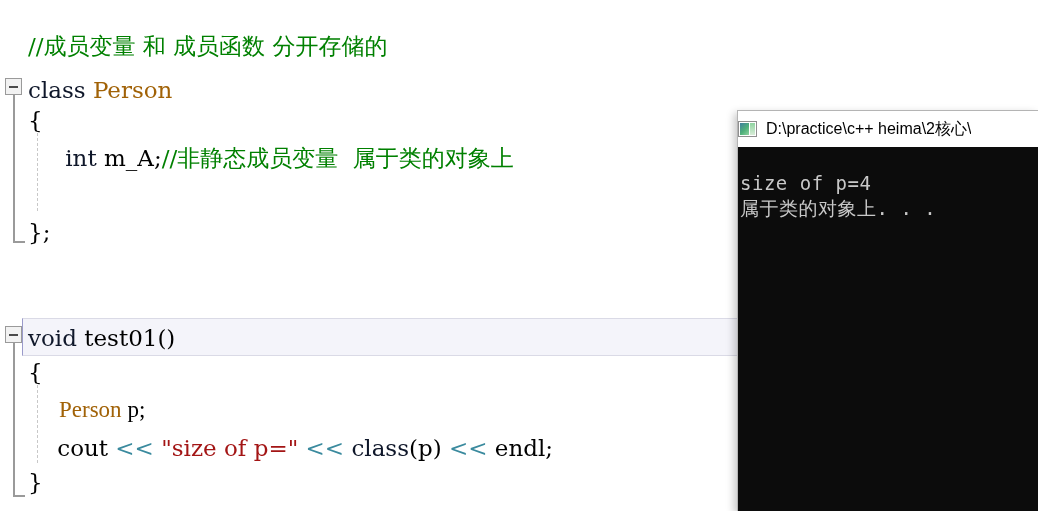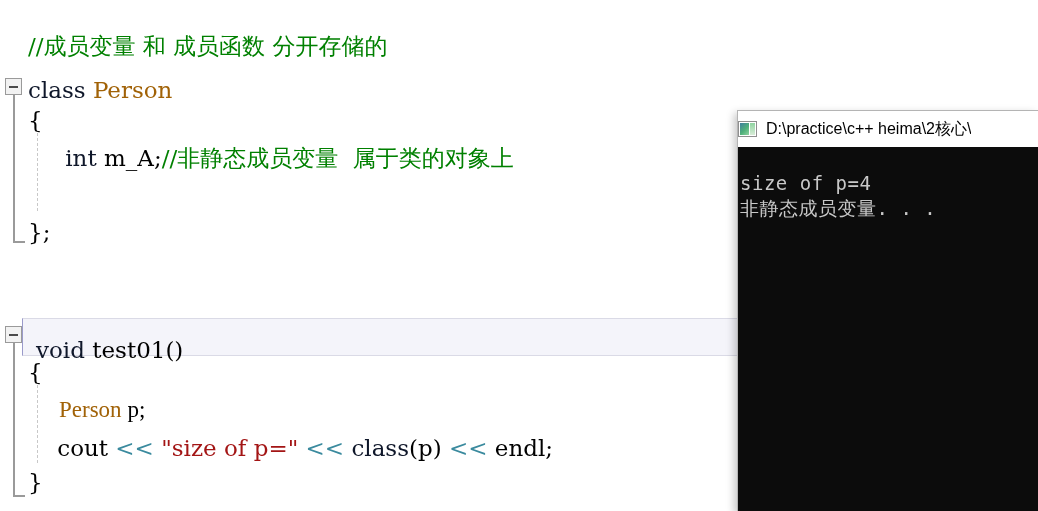--- a/index.html
+++ b/index.html
@@ -200,32 +200,32 @@
         <div class="indent-guide" style="left: 37px; top: 133px; height: 78px;"></div>
         <div class="indent-guide" style="left: 37px; top: 385px; height: 78px;"></div>
       </div>
 
     <div id="code-layer">
         <div class="code-line" style="top: 26px;"><span class="code-text" style="left: 28px;"><span class="cmt">//成员变量 和 成员函数 分开存储的</span></span></div>
         <div class="code-line" style="top: 70px;"><span class="code-text" style="left: 28px;"><span class="kw">class </span><span class="type">Person</span></span></div>
         <div class="code-line" style="top: 100px;"><span class="code-text" style="left: 28px;"><span class="plain">{</span></span></div>
         <div class="code-line" style="top: 138px;"><span class="code-text" style="left: 36px;"><span class="plain">    </span><span class="kw">int</span><span class="plain"> m_A;</span><span class="cmt">//非静态成员变量  属于类的对象上</span></span></div>
         <div class="code-line" style="top: 212px;"><span class="code-text" style="left: 28px;"><span class="plain">};</span></span></div>
-        <div class="code-line" style="top: 318px;"><span class="code-text" style="left: 36px; margin-top: 12px;"><span class="kw">void </span><span class="plain">test01()</span></span></div>
+        <div class="code-line" style="top: 318px;"><span class="code-text" style="left: 28px;"><span class="kw">void </span><span class="plain">test01()</span></span></div>
         <div class="code-line" style="top: 352px;"><span class="code-text" style="left: 28px;"><span class="plain">{</span></span></div>
         <div class="code-line" style="top: 390px;"><span class="code-text" style="left: 36px; font-family: Liberation Serif, serif;"><span class="plain">    </span><span class="type">Person</span><span class="plain"> p;</span></span></div>
         <div class="code-line" style="top: 428px;"><span class="code-text" style="left: 28px;"><span class="plain">    cout </span><span class="op">&lt;&lt; </span><span class="str">"size of p="</span><span class="op"> &lt;&lt; </span><span class="kw">class</span><span class="plain">(p) </span><span class="op">&lt;&lt; </span><span class="plain">endl;</span></span></div>
         <div class="code-line" style="top: 462px;"><span class="code-text" style="left: 28px;"><span class="plain">}</span></span></div>
       </div>
   </div>
 
   <div id="console-window">
     <div id="console-titlebar">
       <span id="console-icon"></span>
       <span id="console-title-text">D:\practice\c++ heima\2核心\</span>
     </div>
     <div id="console-body">
         <div class="console-line">size of p=4</div>
-        <div class="console-line">非静态成员变量. . .</div>
+        <div class="console-line">属于类的对象上. . .</div>
       </div>
   </div>
 
 </div>
 
 </body></html>

